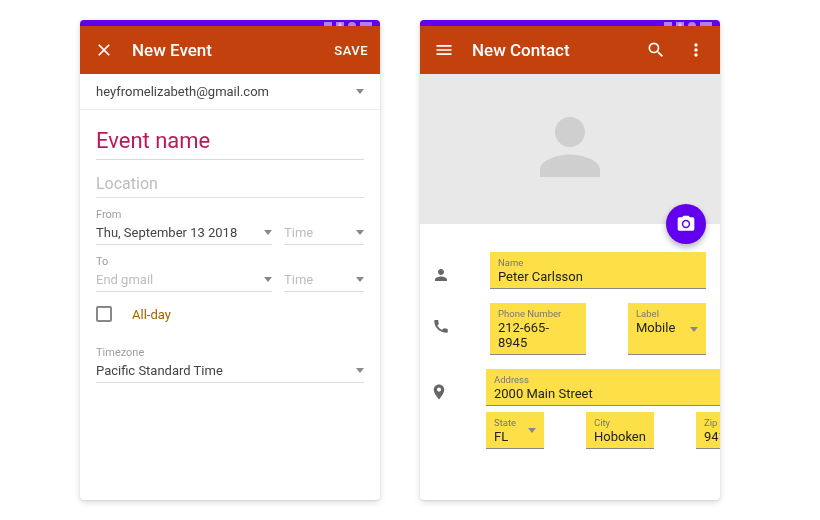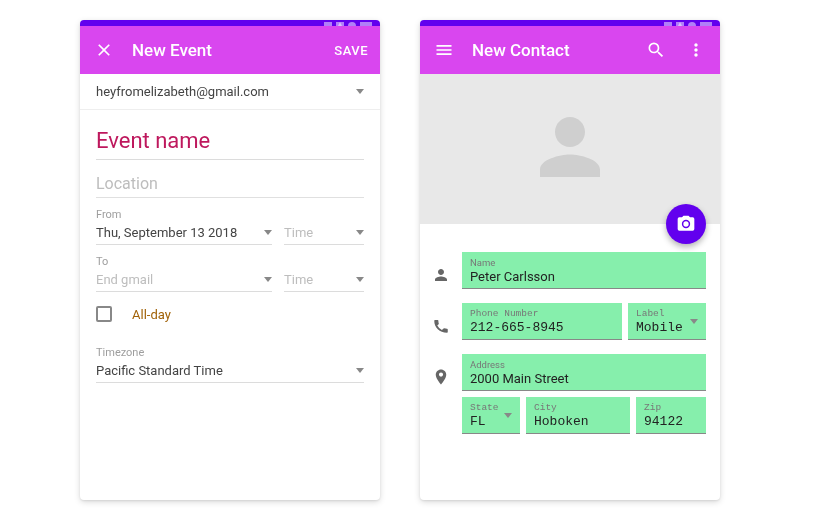--- a/index.html
+++ b/index.html
@@ -34,21 +34,21 @@
     gap: 4px;
   }
   .status-bar span {
     display: inline-block;
     background: rgba(255,255,255,0.5);
   }
   .sb-sq { width: 8px; height: 8px; }
   .sb-ci { width: 8px; height: 8px; border-radius: 50%; }
   .sb-tr { width: 0; height: 0; background: none; border-left: 4px solid transparent; border-right: 4px solid transparent; border-bottom: 8px solid rgba(255,255,255,0.5); }
   .app-bar {
-    background: #d946ef;
+    background: #c2410c;
     color: #fff;
     display: flex;
     align-items: center;
     height: 48px;
     padding: 0 12px;
     gap: 16px;
   }
   .app-bar .title {
     flex: 1;
     font-size: 17px;
@@ -166,30 +166,30 @@
   }
   .lead-icon svg { fill: #666; width: 18px; height: 18px; }
   .fields-wrap {
     flex: 1;
     display: flex;
     flex-direction: column;
     gap: 6px;
   }
   .fields-line {
     display: flex;
-    gap: 6px;
-    font-family: Liberation Mono, monospace;
+    gap: 14px;
   }
   .filled {
-    background: #86efac;
+    background: #fde047;
     border-bottom: 1px solid #888;
     padding: 5px 8px 3px 8px;
     display: flex;
     flex-direction: column;
     position: relative;
+    margin-left: 28px;
   }
   .filled .fl-label {
     font-size: 9.5px;
     color: #777;
   }
   .filled .fl-value {
     font-size: 13px;
     color: #222;
     padding: 1px 0;
   }

